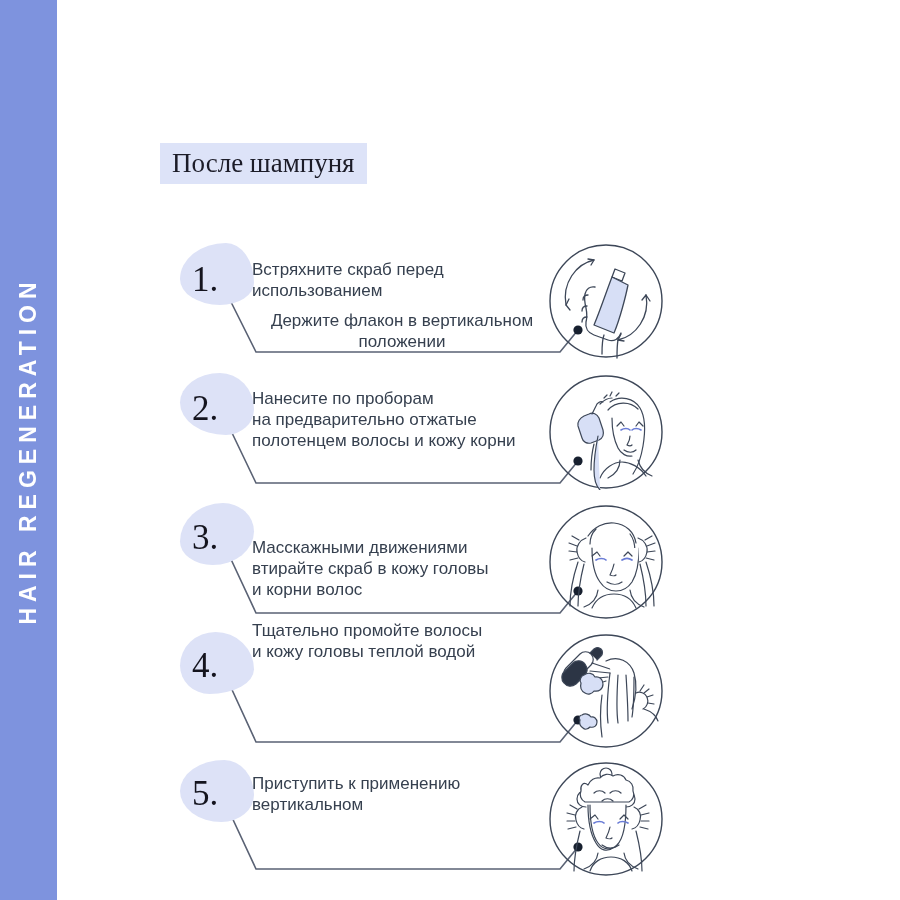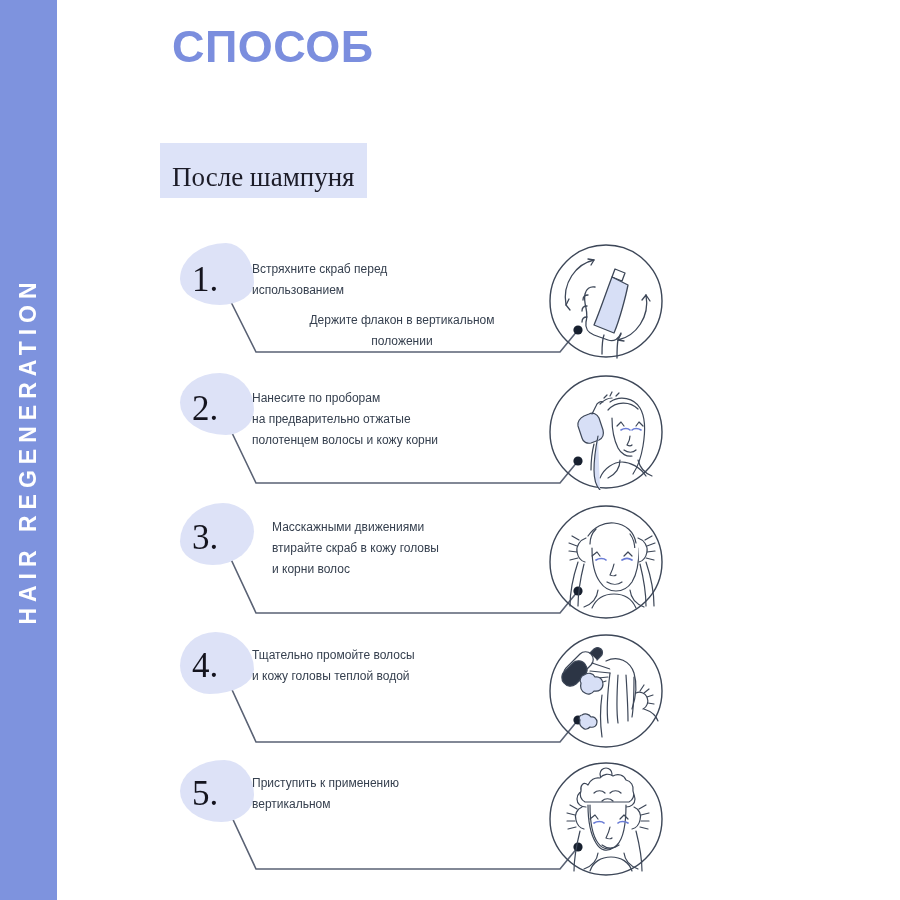--- a/index.html
+++ b/index.html
@@ -45,21 +45,21 @@
   .subtitle-wrap{
     position:absolute;left:160px;top:143px;
   }
   .subtitle{
     display:inline-block;
     background:#dde3f8;
     color:#1c1c28;
     font-family:"Liberation Serif", serif;
     font-size:27px;
     line-height:34px;
-    padding:17px 12px 4px 12px;
+    padding:3px 12px 4px 12px;
   }
 
   
   .step{position:absolute;left:0;width:900px;}
   .blob{
     position:absolute;
     width:74px;height:62px;
     background:#dde2f7;
   }
   .blob.b1{border-radius:62% 38% 46% 54% / 58% 64% 36% 42%;}
@@ -71,21 +71,21 @@
   .num{
     position:absolute;
     font-family:"Liberation Serif", serif;
     font-size:35px;
     color:#14141e;
     line-height:35px;
   }
   .txt{
     position:absolute;
     color:#36404f;
-    font-size:12px;
+    font-size:17px;
     line-height:21px;
     font-family:"Liberation Sans", sans-serif;
     white-space:pre-line;
   }
 
   
   .connectors{position:absolute;left:0;top:0;width:900px;height:900px;pointer-events:none;}
 
   .circlewrap{position:absolute;}
   .circlewrap svg{display:block;}
@@ -94,21 +94,20 @@
 <body>
 
 <div class="page">
 
   <div class="sidebar"></div>
   <div class="sidebar-label">
     <span>HAIR REGENERATION</span>
   </div>
 
   <div class="title">
-    <span class="ln">СПОСОБ</span>
   </div>
 
   <div class="subtitle-wrap">
     <span class="subtitle">После шампуня</span>
   </div>
 
   <svg class="connectors" viewBox="0 0 900 900" width="900" height="900" xmlns="http://www.w3.org/2000/svg">
     <g fill="none" stroke="#5a6274" stroke-width="1.6">
       <polyline points="222,284 256,352 560,352 578,330"></polyline>
       <polyline points="222,412 256,483 560,483 578,461"></polyline>
@@ -187,21 +186,21 @@
           <path d="M50 62 c-2 10 -4 22 -4 34 c0 10 2 16 6 20" fill="#d7dff6"></path>
           <path d="M46 70 c-2 8 -3 18 -3 26"></path>
         </g>
       </svg>
     </div>
   </div>
 
   <div class="step">
     <div class="blob b3" style="left:180px;top:503px;"></div>
     <div class="num" style="left:192px;top:520px;">3.</div>
-    <div class="txt" style="left:252px;top:517px;width:300px;margin-left:20px;">Масскажными движениями
+    <div class="txt" style="left:252px;top:537px;width:300px;">Масскажными движениями
 втирайте скраб в кожу головы
 и корни волос</div>
 
     <div class="circlewrap" style="left:548px;top:504px;">
       <svg width="116" height="116" viewBox="0 0 116 116" xmlns="http://www.w3.org/2000/svg">
         <circle cx="58" cy="58" r="56" fill="none" stroke="#3d4758" stroke-width="1.4"></circle>
         <g fill="none" stroke="#3d4758" stroke-width="1.2" stroke-linejoin="round" stroke-linecap="round">
           <path d="M40 32 c6 -9 16 -14 26 -13 c12 1 20 9 22 20" fill="#ffffff"></path>
           <path d="M42 40 c0 -6 2 -11 6 -15 M82 30 c4 5 5 12 5 18"></path>
           <path d="M44 44 c0 14 2 26 8 34 c4 6 10 9 16 9 c6 0 12 -3 16 -9 c5 -8 7 -20 7 -34" fill="#ffffff"></path>
@@ -218,21 +217,21 @@
           <path d="M30 58 c-4 12 -8 28 -8 44 M98 58 c4 12 8 28 8 44"></path>
           <path d="M36 60 c-3 12 -6 26 -6 42 M92 60 c3 12 6 26 6 42"></path>
         </g>
       </svg>
     </div>
   </div>
 
   <div class="step">
     <div class="blob b4" style="left:180px;top:632px;"></div>
     <div class="num" style="left:192px;top:648px;">4.</div>
-    <div class="txt" style="left:252px;top:645px;width:300px;">Тщательно промойте волосы
+    <div class="txt" style="left:252px;top:620px;width:300px;">Тщательно промойте волосы
 и кожу головы теплой водой</div>
 
     <div class="circlewrap" style="left:548px;top:633px;">
       <svg width="116" height="116" viewBox="0 0 116 116" xmlns="http://www.w3.org/2000/svg">
         <circle cx="58" cy="58" r="56" fill="none" stroke="#3d4758" stroke-width="1.4"></circle>
         <g fill="none" stroke="#3d4758" stroke-width="1.2" stroke-linejoin="round" stroke-linecap="round">
           <path d="M18 46 c-3 -3 -3 -8 0 -11 l14 -14 c3 -3 8 -3 11 0 c3 3 3 8 0 11 l-14 14 c-3 3 -8 3 -11 0 z" fill="#ffffff"></path>
           <path d="M16 50 c-3 -3 -3 -9 1 -12 l8 -8 c3 -3 9 -3 12 1 c3 4 3 9 -1 12 l-8 8 c-4 3 -9 3 -12 -1 z" fill="#2c3545"></path>
           <path d="M42 20 l4 -4 c2 -2 5 -2 7 0 c2 2 2 5 0 7 l-4 4" fill="#2c3545"></path>
           <path d="M44 30 l18 6 M42 38 l20 2 M40 46 l20 -2 M40 54 l18 -6"></path>

